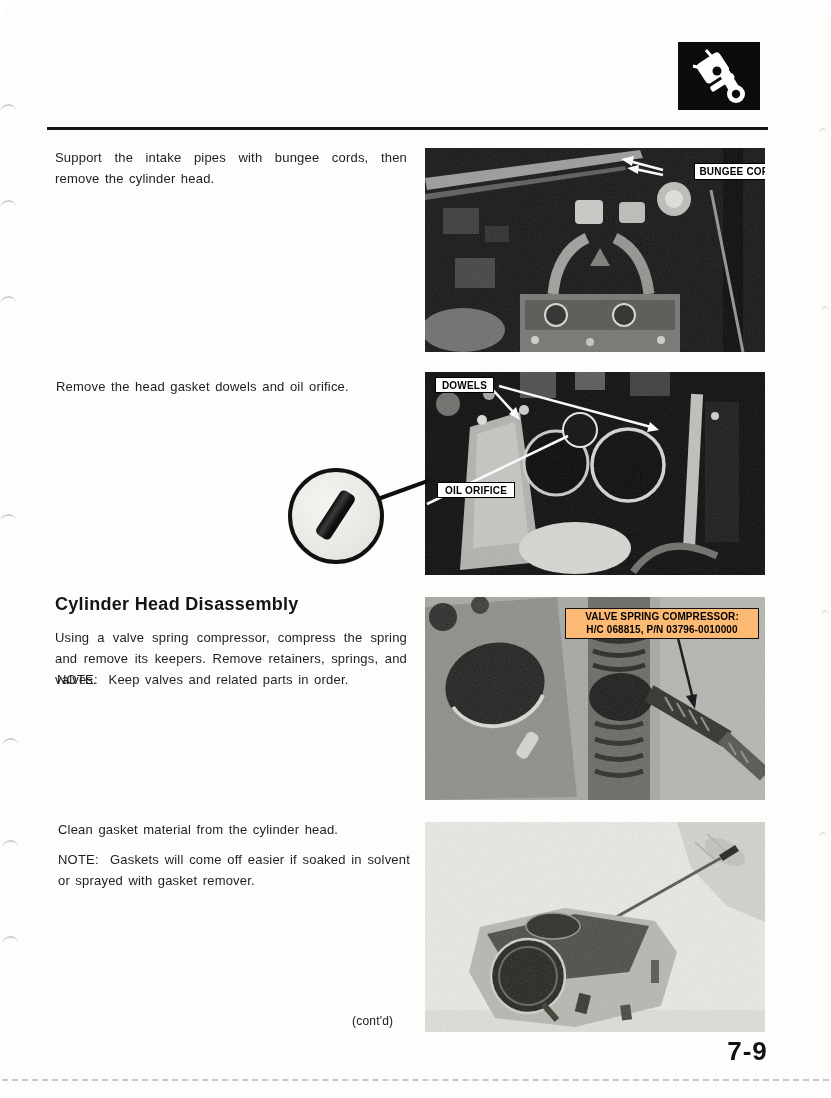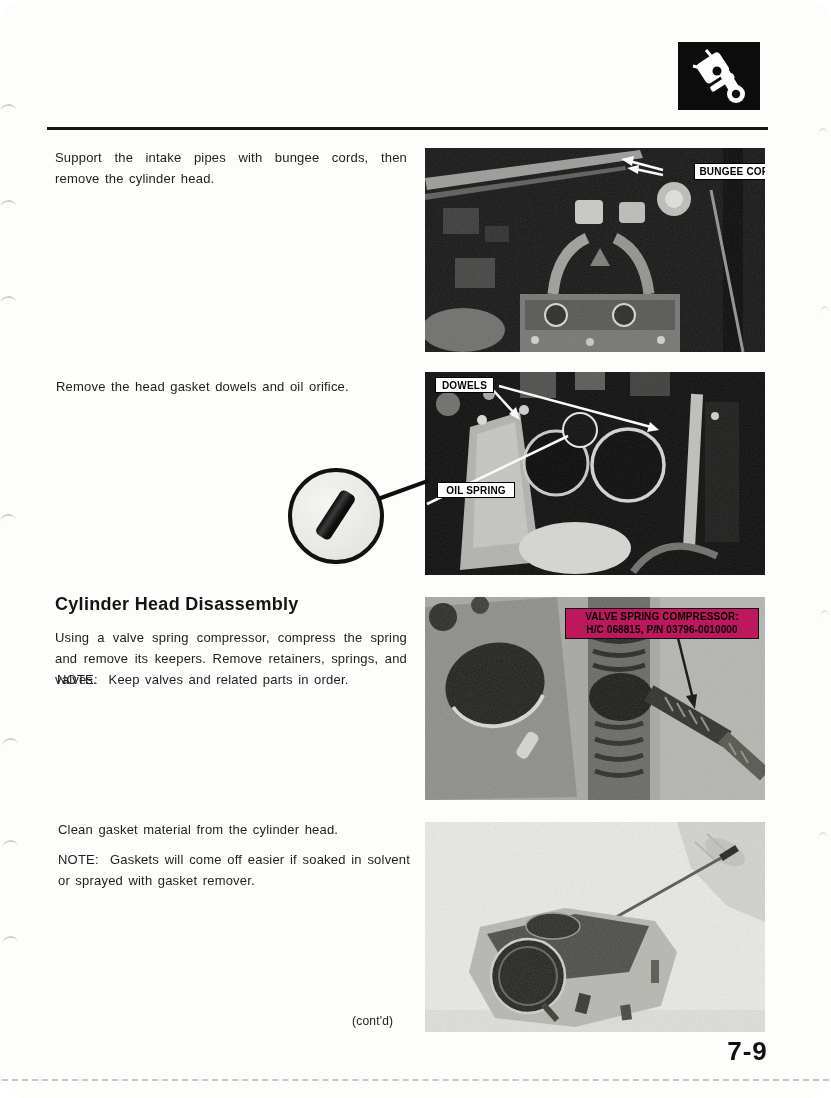--- a/index.html
+++ b/index.html
@@ -9,21 +9,21 @@
         text-align:justify;color:#1e1e1e;}
   .note{white-space:pre-wrap;}
   .heading{position:absolute;font-size:18px;font-weight:bold;letter-spacing:.3px;color:#141414;}
   .icon-box{position:absolute;left:678px;top:42px;width:82px;height:68px;background:#0c0c0c;}
   .top-rule{position:absolute;left:47px;top:127px;width:721px;height:3px;background:#161616;}
   .photo{position:absolute;width:340px;overflow:hidden;background:#111;}
   .photo svg{display:block;}
   .plabel{position:absolute;background:#ffffff;border:1px solid #000;color:#000;
           font-size:10px;font-weight:bold;letter-spacing:.2px;display:flex;
           align-items:center;justify-content:center;white-space:nowrap;}
-  .plabel2{position:absolute;background:#be185d;border:1.5px solid #111;color:#000;
+  .plabel2{position:absolute;background:#fdba74;border:1.5px solid #111;color:#000;
            font-size:10px;font-weight:bold;letter-spacing:.1px;text-align:center;
            line-height:13px;padding-top:1px;}
   .inset{position:absolute;left:288px;top:468px;width:88px;height:88px;border:4px solid #111;
          border-radius:50%;background:radial-gradient(circle at 38% 35%,#f4f4f1 0%,#e9e9e5 55%,#dededa 100%);}
   .inset .dowel{position:absolute;left:35px;top:17px;width:17px;height:52px;border-radius:5px;
          background:linear-gradient(90deg,#0c0c0c 0%,#3b3b3b 35%,#0e0e0e 75%);
          transform:rotate(33deg);}
   .connector{position:absolute;left:378px;top:497px;width:54px;height:4px;background:#0f0f0f;
          transform:rotate(-20deg);transform-origin:left center;}
   .contd{position:absolute;left:352px;top:1014px;font-size:12px;letter-spacing:.2px;color:#1b1b1b;}
@@ -131,21 +131,21 @@
       <path d="M208 200 Q238 158 292 184" stroke="#6f6f6c" stroke-width="7" fill="none"></path>
       <path d="M2 132 L143 64" stroke="#ffffff" stroke-width="2.5" fill="none"></path>
       <g>
         <path d="M68 18 L90 42 M74 14 L226 55" stroke="#ffffff" stroke-width="2.5" fill="none"></path>
         <polygon points="95,48 84,42 91,35" fill="#ffffff"></polygon>
         <polygon points="234,58 222,60 225,50" fill="#ffffff"></polygon>
       </g>
       <rect width="340" height="203" filter="url(#g2)" opacity="0.15"></rect>
     </svg>
     <div class="plabel" style="left:10px;top:5px;width:57px;height:14px;">DOWELS</div>
-    <div class="plabel" style="left:12px;top:110px;width:76px;height:14px;">OIL SPRING</div>
+    <div class="plabel" style="left:12px;top:110px;width:76px;height:14px;">OIL ORIFICE</div>
   </div>
 
   <div class="connector"></div>
   <div class="inset">
     <div class="dowel"></div>
   </div>
 
   <div class="heading" style="left:55px;top:594px;">Cylinder Head Disassembly</div>
   <div class="para" style="left:55px;top:627px;width:352px;">Using a valve spring compressor, compress the spring and remove its keepers. Remove retainers, springs, and valves.</div>
   <div class="para note" style="left:57px;top:669px;width:352px;">NOTE:  Keep valves and related parts in order.</div>

